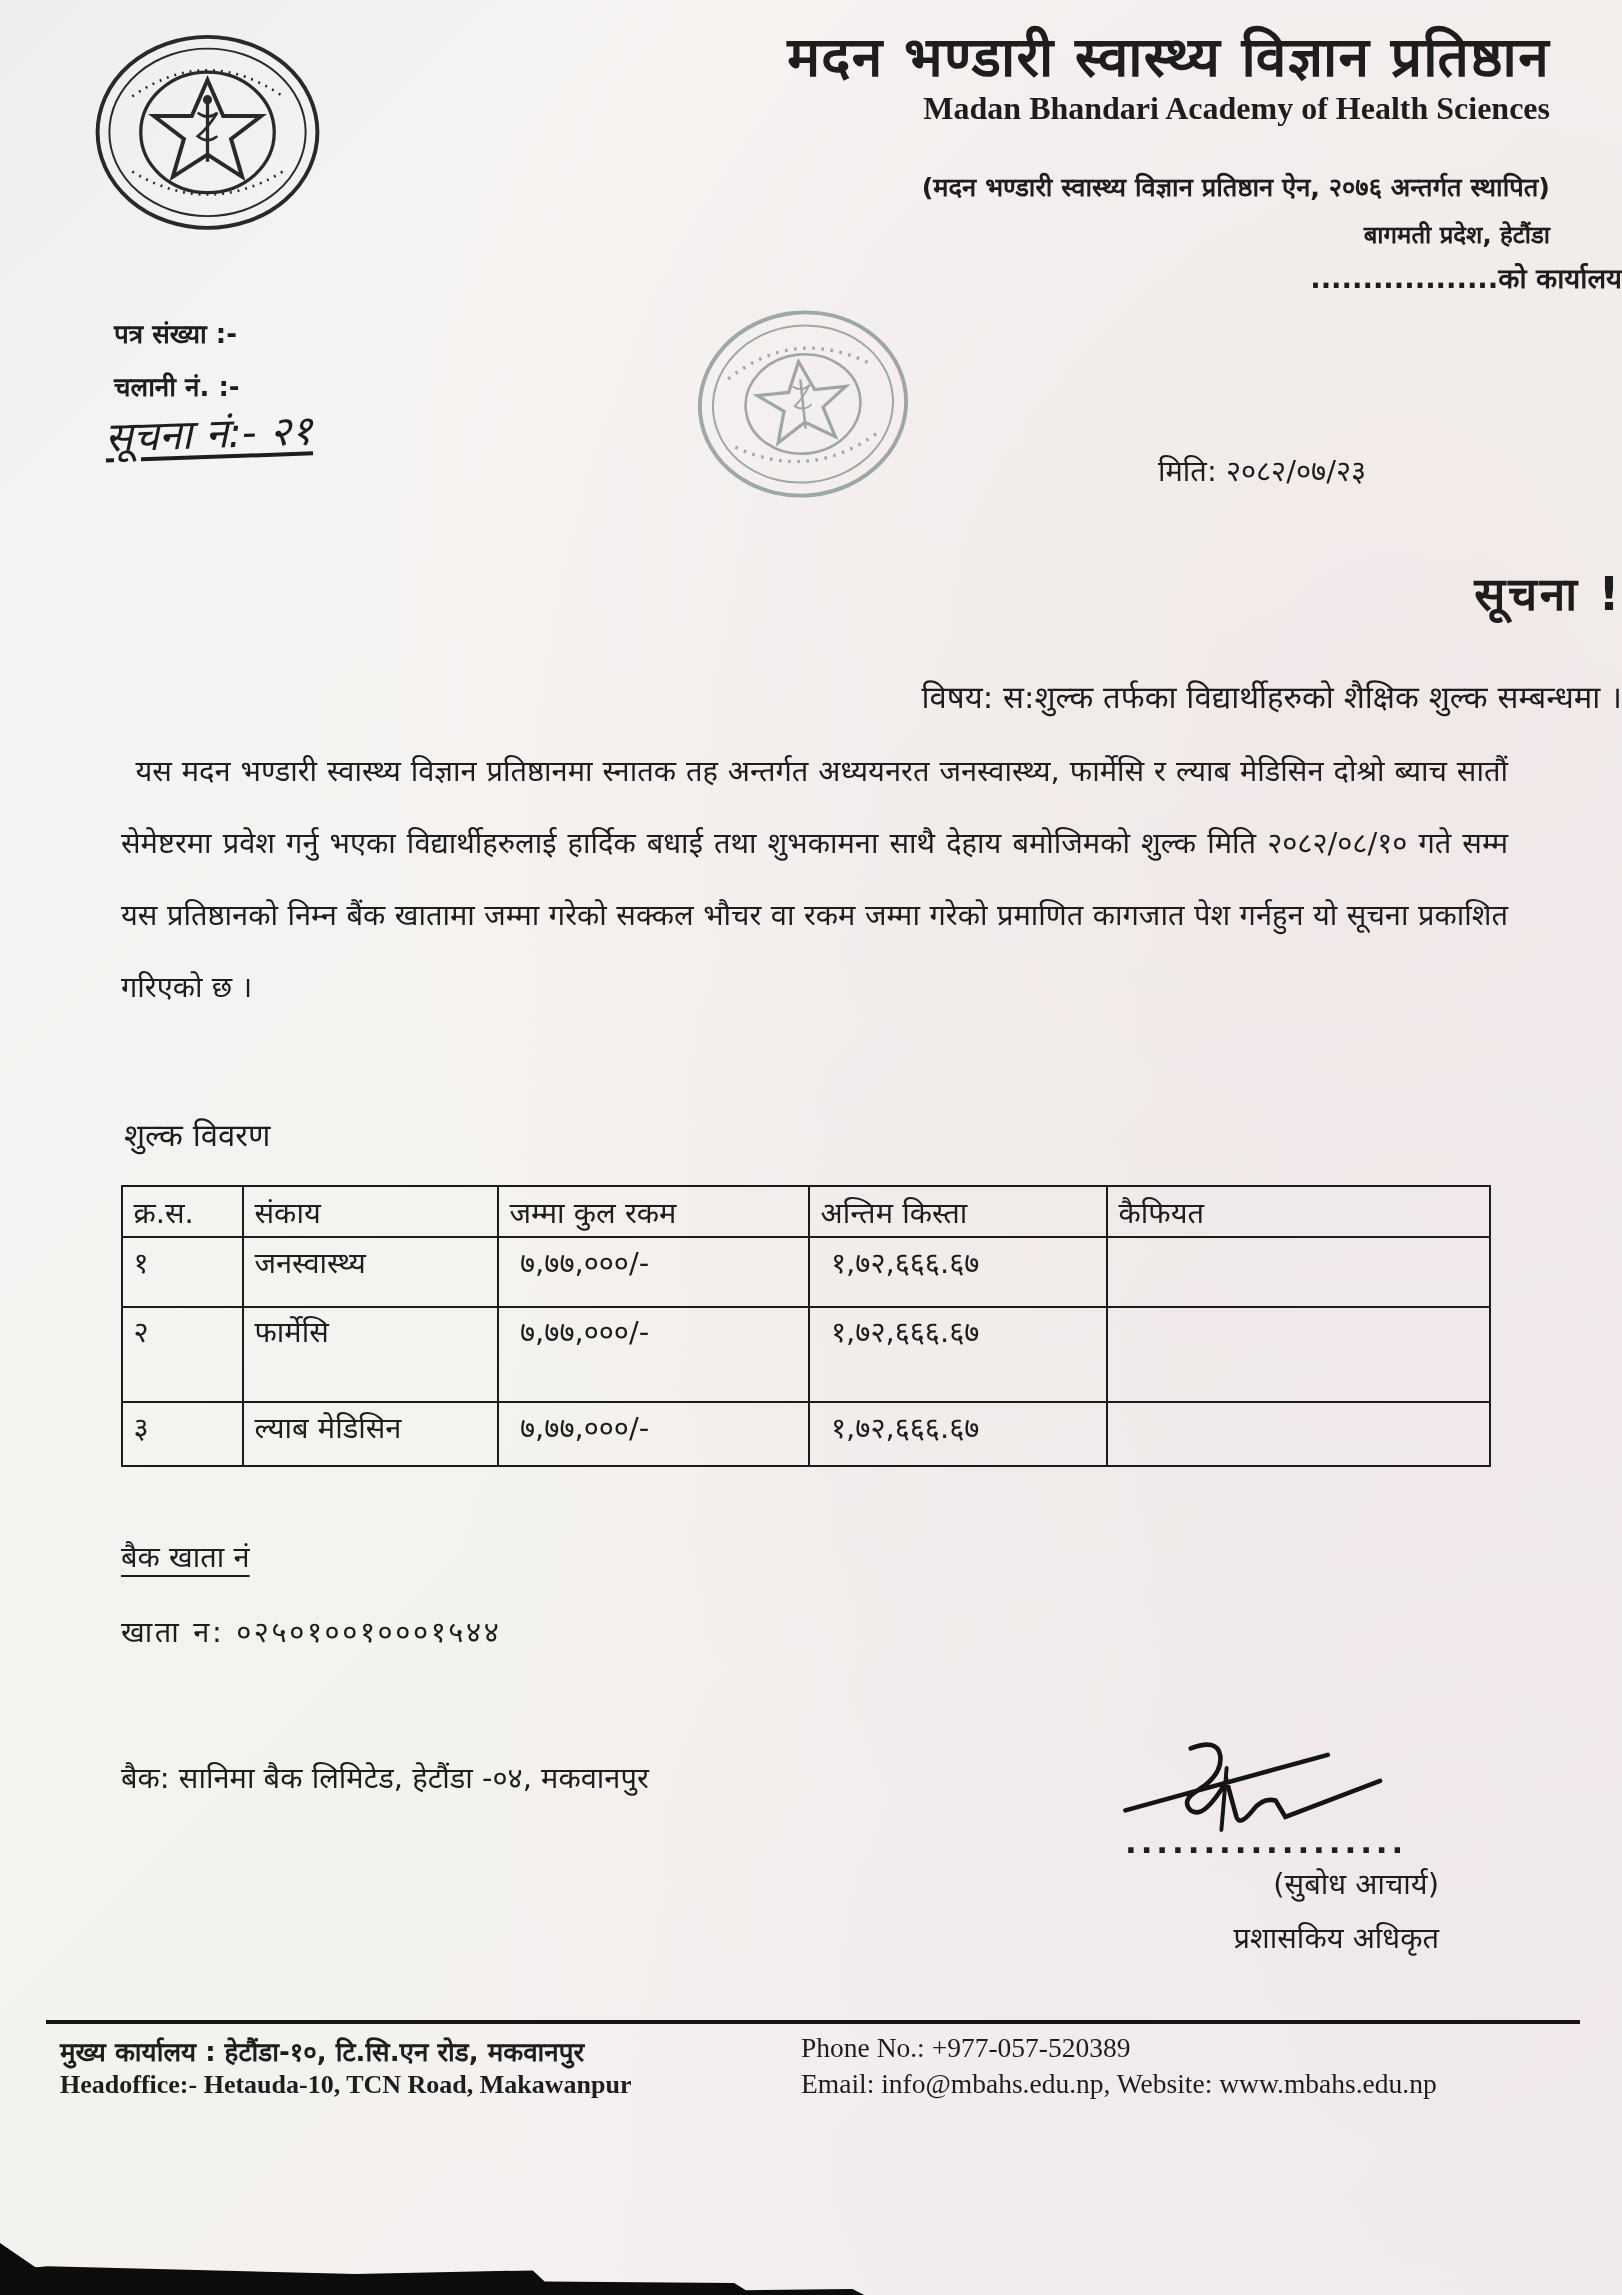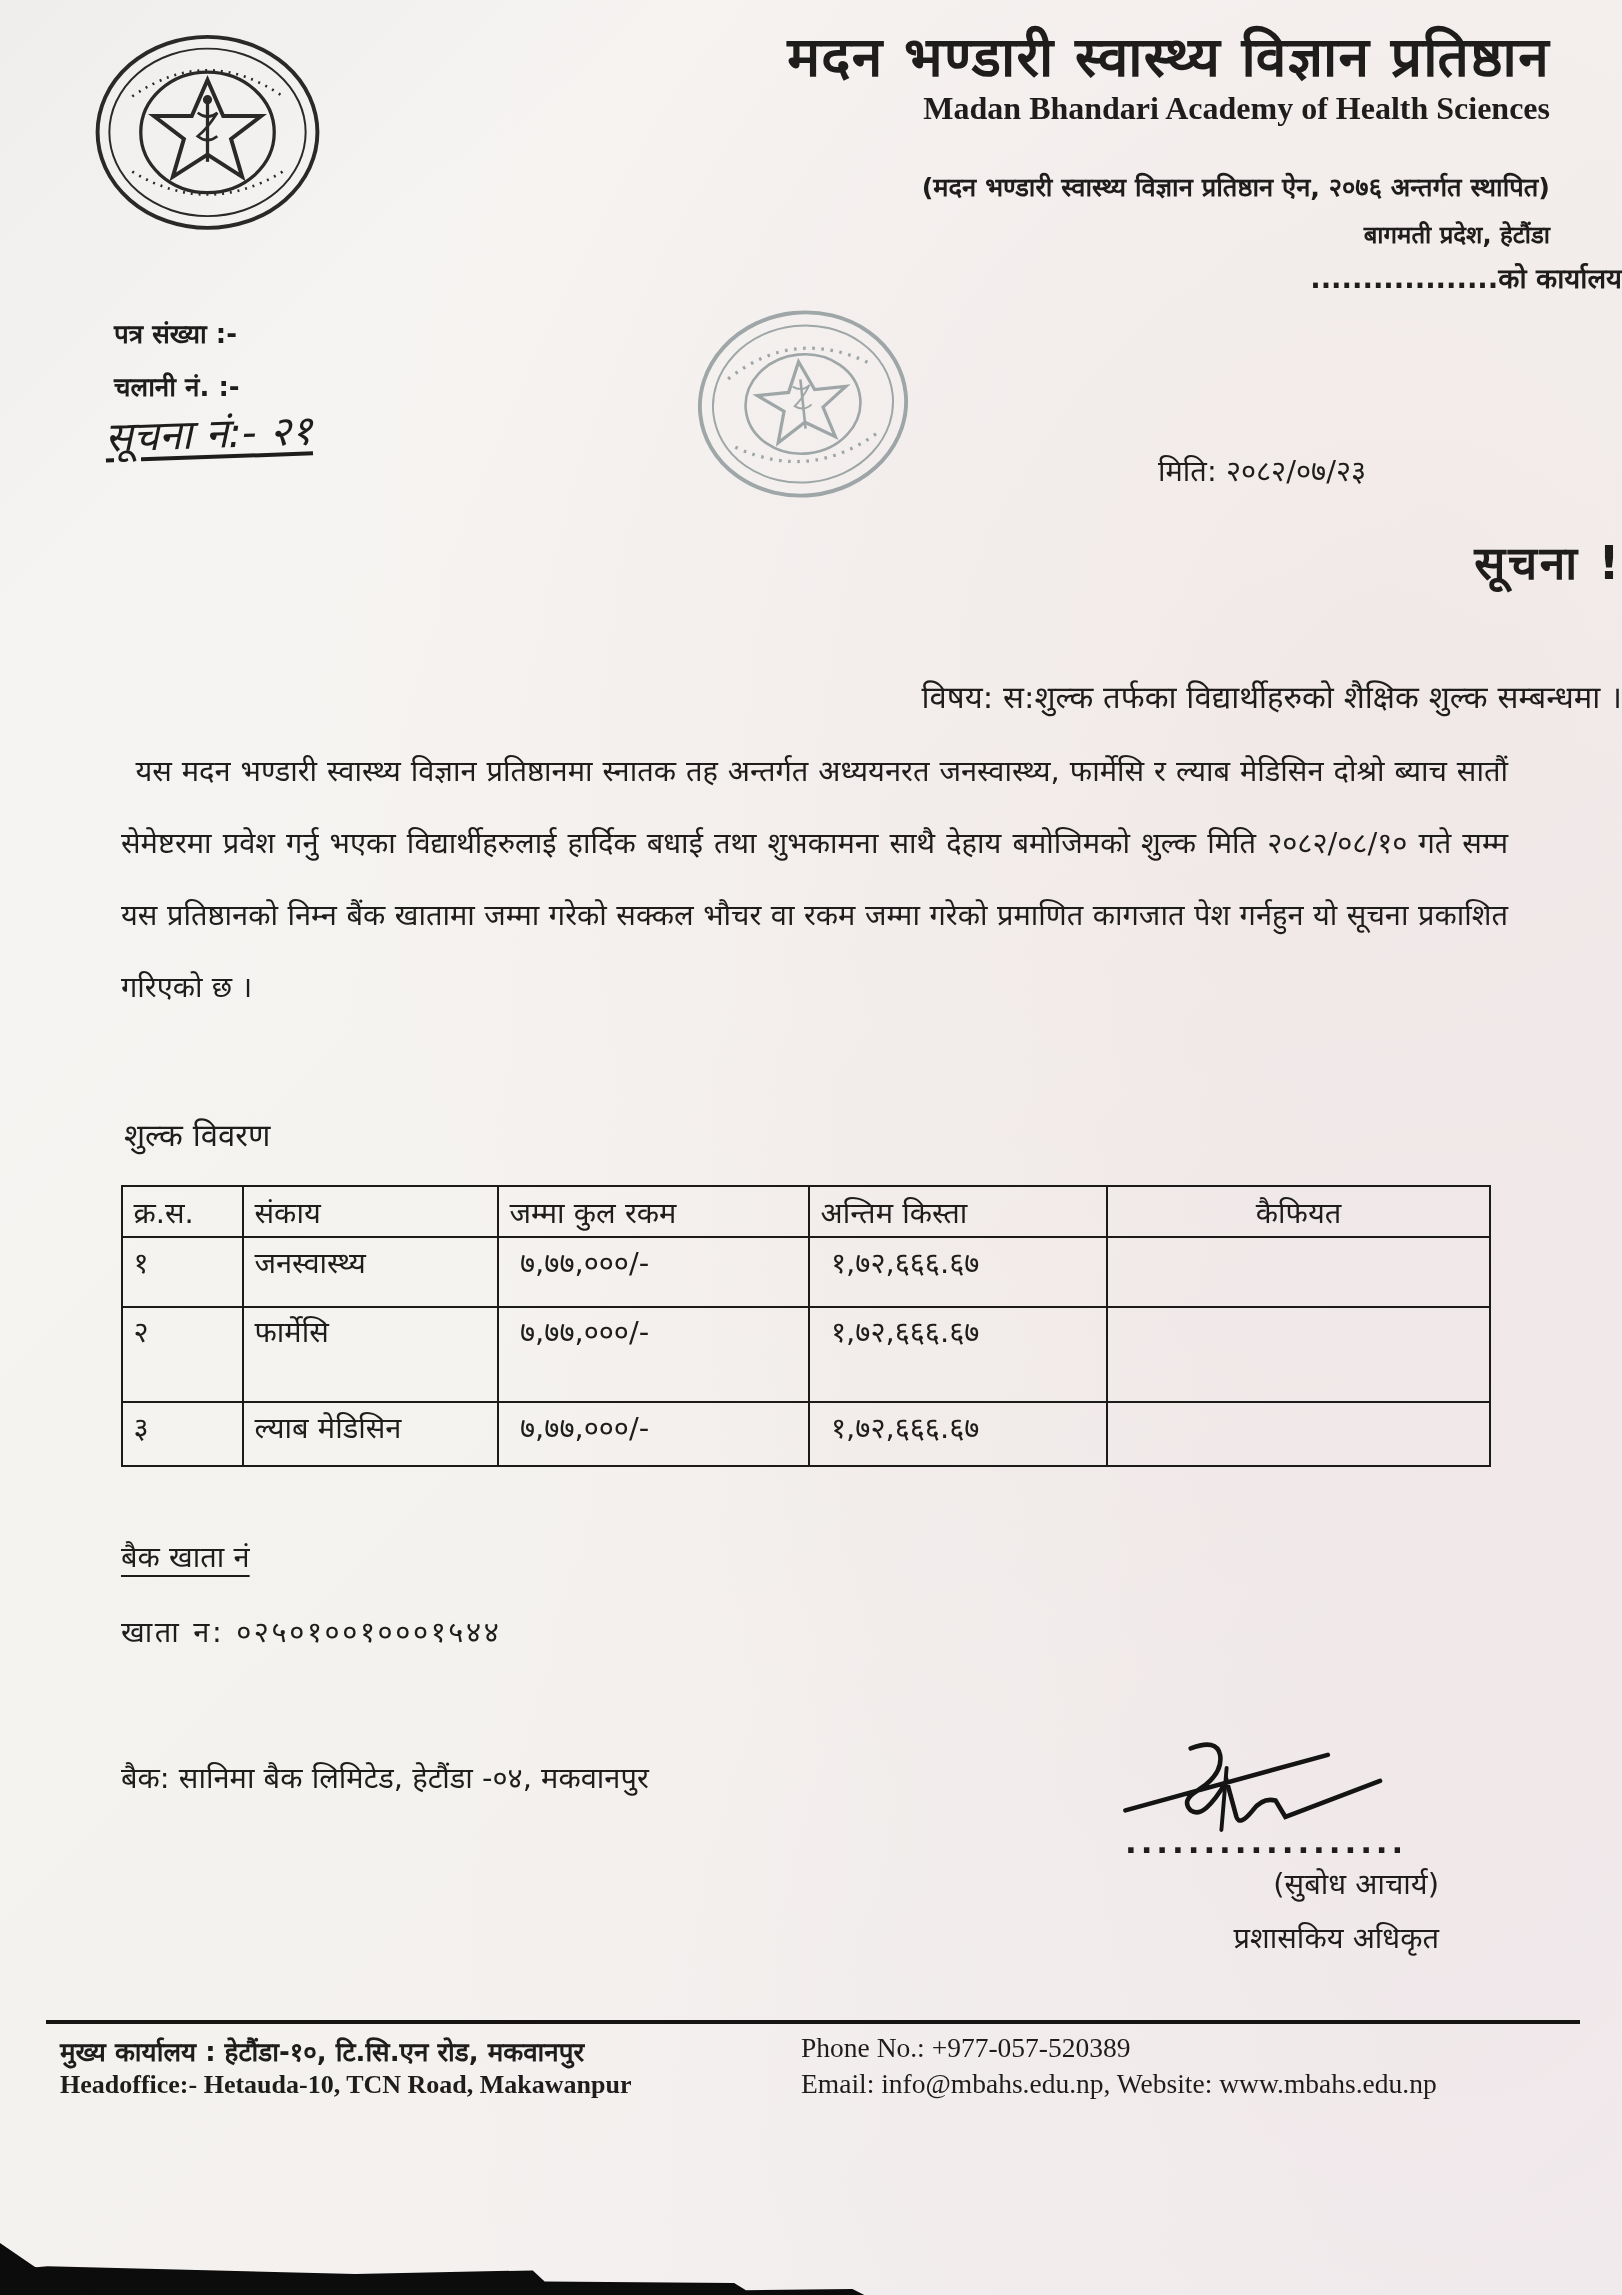--- a/index.html
+++ b/index.html
@@ -28,36 +28,36 @@
   .office-line{left:0px;top:259px;width:1622px;font-size:27.5px;font-weight:bold;}
 
   
   .letter-no{left:114px;top:315px;font-size:26px;font-weight:bold;}
   .dispatch-no{left:114px;top:368px;font-size:26px;font-weight:bold;}
   .notice-no{left:105px;top:404px;font-size:41px;font-style:italic;
     text-decoration:underline;text-underline-offset:6.5px;transform:rotate(-2deg);}
   .date-line{left:1158px;top:450px;font-size:29px;}
 
   
-  .notice-heading{left:0;top:530px;width:1622px;font-size:46px;font-weight:bold;letter-spacing:2.6px;}
+  .notice-heading{left:0;top:561px;width:1622px;font-size:46px;font-weight:bold;letter-spacing:2.6px;}
   .subject-line{left:0;top:675px;width:1622px;font-size:31px;}
   .body-par{left:121px;top:735px;width:1387px;font-size:29px;line-height:72px;
     text-align:justify;text-indent:14.4px;}
 
   .fee-label{left:124px;top:1113px;font-size:31px;}
 
   
   table.fees{position:absolute;left:121px;top:1185px;width:1253px;
     border-collapse:collapse;table-layout:fixed;font-size:29px;}
   table.fees th,table.fees td{border:2px solid #1c1b1a;padding:3.9px 10.5px;
     font-weight:normal;text-align:left;vertical-align:top;}
   table.fees th{height:41px;vertical-align:middle;}
   table.fees .c1{width:98px;margin-left:8px;} table.fees .c2{width:232px;}
   table.fees .c3{width:288px;} table.fees .c4{width:275px;}
-  table.fees .c5{width:360px;text-align:center;}
+  table.fees .c5{width:360px;}
   tr.r1 td{height:60px;} tr.r2 td{height:86px;} tr.r3 td{height:54px;}
   table.fees td.num{padding-left:21px;}
 
   
   .bank-heading{left:121px;top:1536px;font-size:29px;
     text-decoration:underline;text-underline-offset:7.9px;}
   .bank-acc{left:121px;top:1611px;font-size:29px;letter-spacing:2.6px;}
   .bank-name{left:121px;top:1684px;font-size:29px;}
   .bank-bank{left:121px;top:1757px;font-size:29px;}
 

